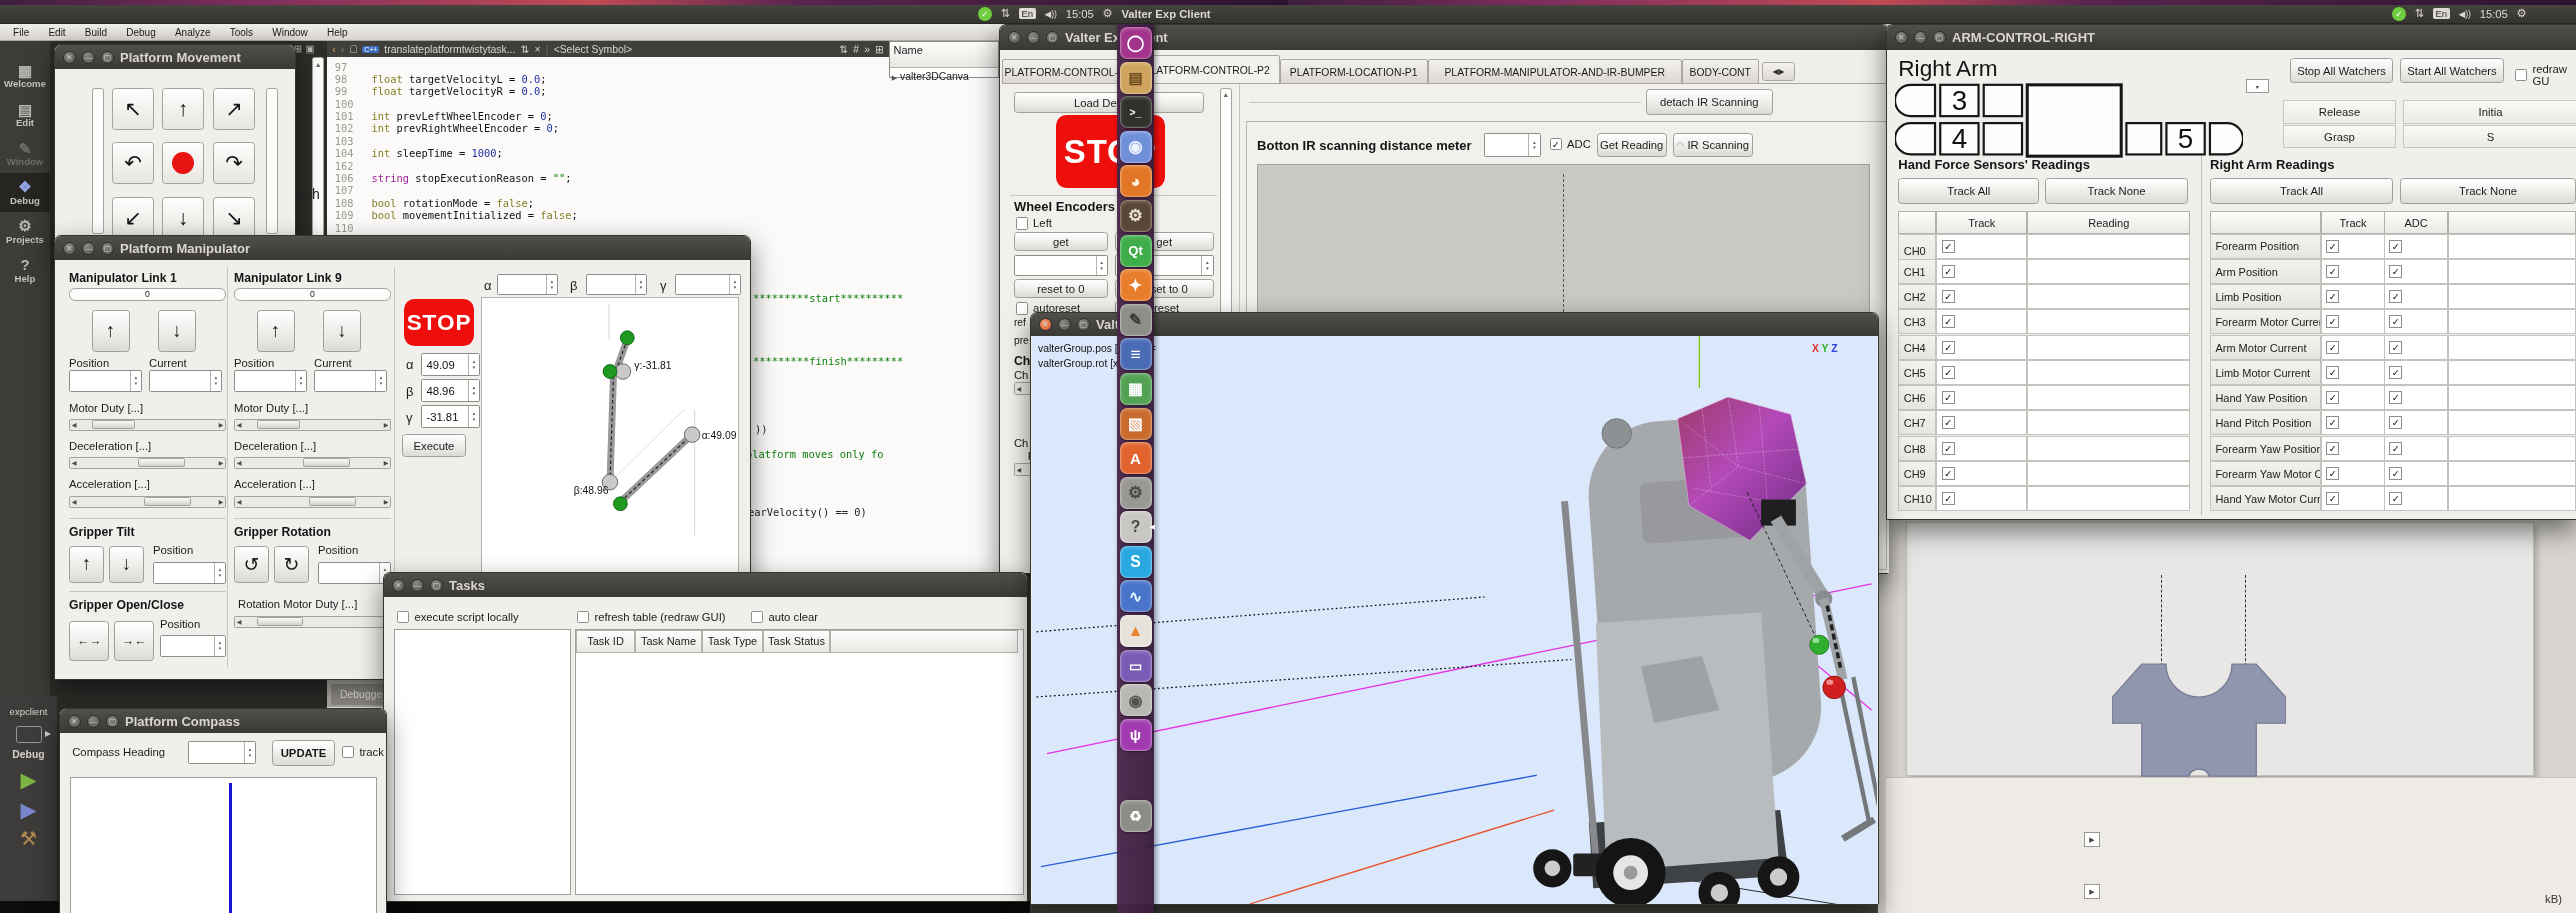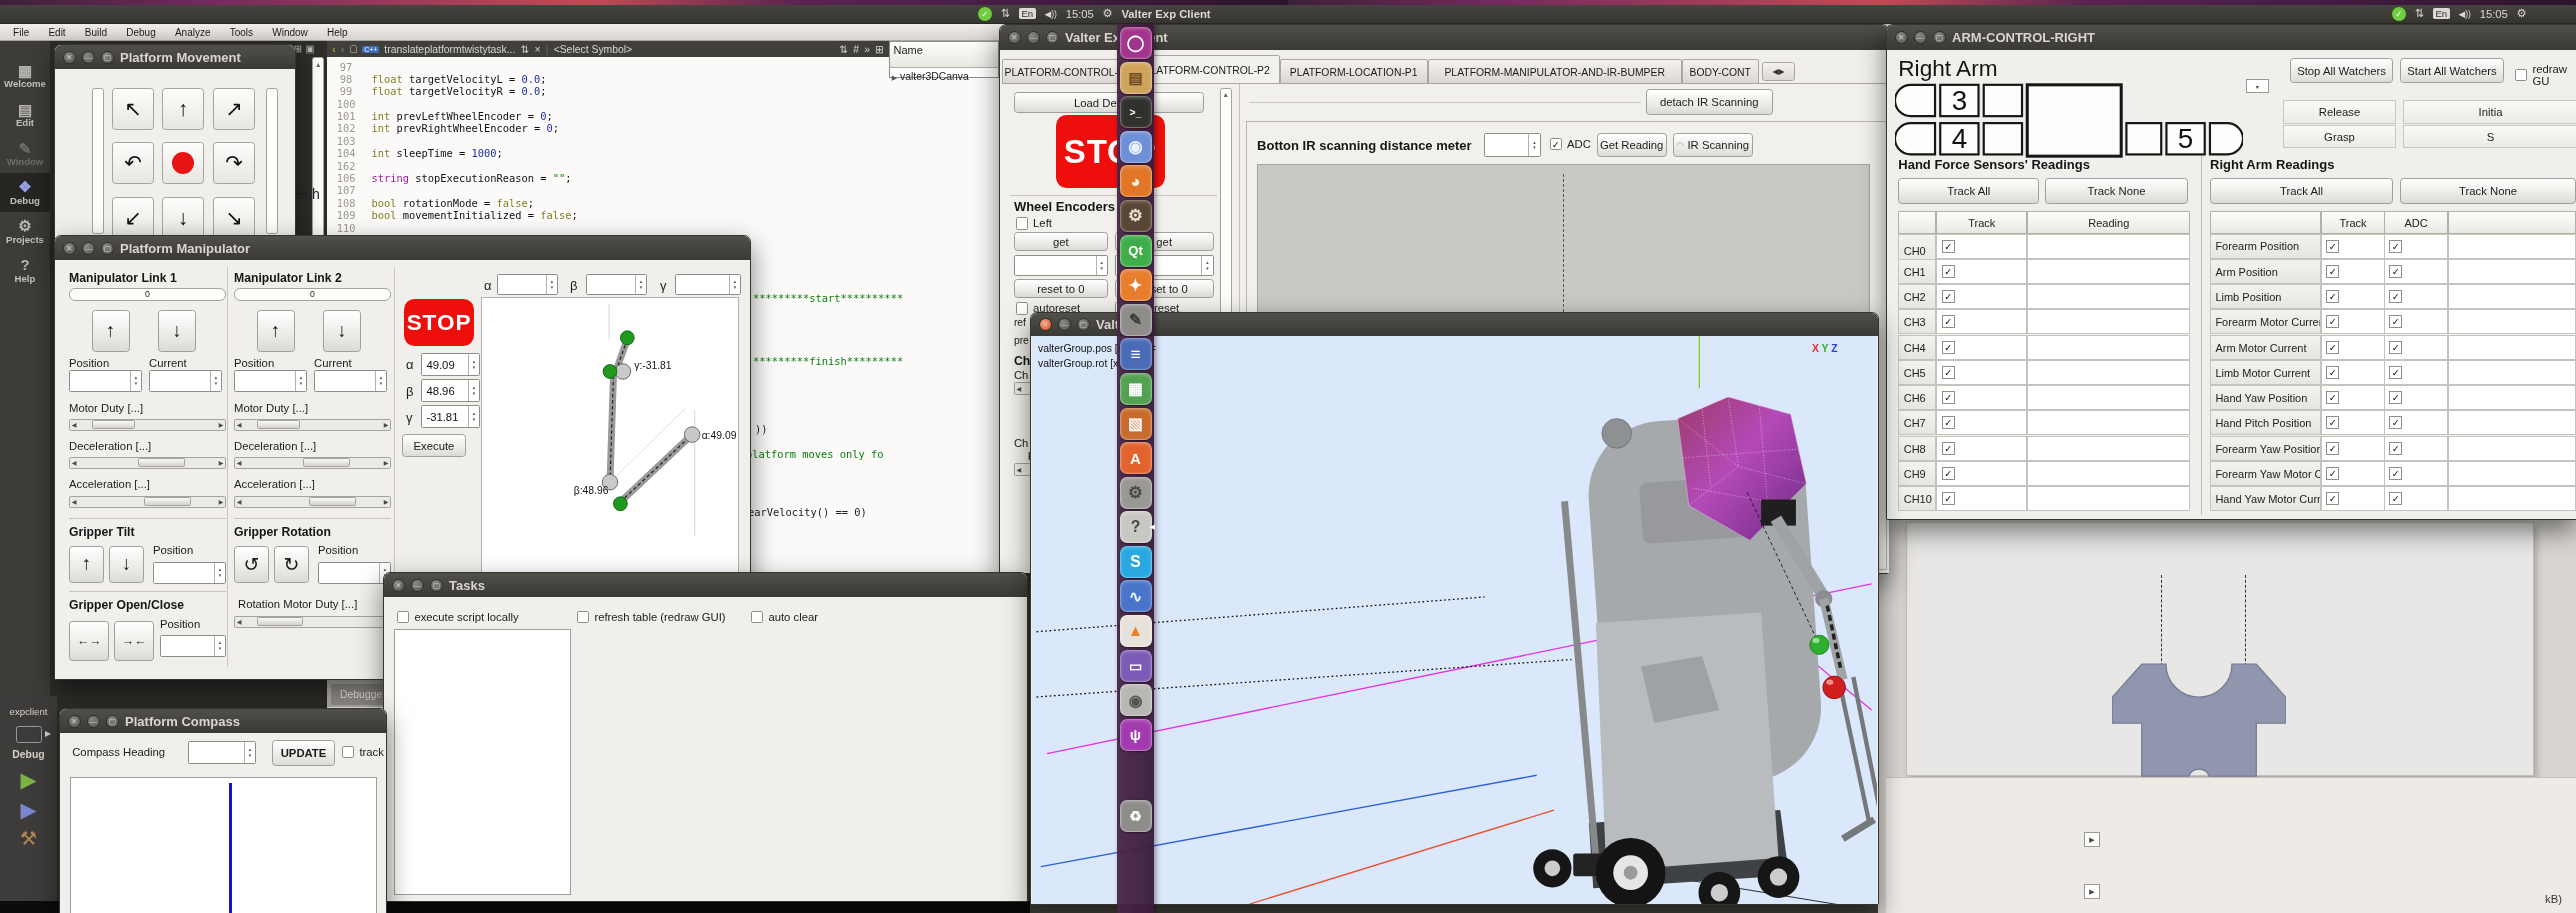--- a/index.html
+++ b/index.html
@@ -27,21 +27,21 @@
 .sep{position:absolute;height:0.9px;background:#c9c6c0}
 .mi{padding:1.7px 9.6px;font-size:10px;color:#1d1c1a}
 .mode{width:50px;padding:6.1px 0;text-align:center;color:#c3c1bc;font-size:9.6px;font-weight:700}
 .mode .mg{font-size:15px;color:#b9b7b2;line-height:15.7px}
 .mode.on{background:#262522}.mode.on .mg{color:#97a6e8}
 .mode.dim{color:#6f6d68}.mode.dim .mg{color:#6f6d68}
 .lw{position:relative;width:37px}.lw.gap{margin-top:49px}
 .lt{width:32px;height:32px;border-radius:7px;margin:2.6px auto;display:flex;align-items:center;justify-content:center;font-weight:700;color:#fff;border:0.9px solid rgba(255,255,255,.3);box-shadow:inset 0 0.9px 3.5px rgba(255,255,255,.25),0 0.9px 1.7px rgba(0,0,0,.4)}
 .larr{position:absolute;right:-0.9px;top:11.3px;color:#fff;font-size:7px}
 .cl{height:12.4px;line-height:12.4px;font-family:"DejaVu Sans Mono",monospace;font-size:10.4px;white-space:pre}
-.cl .g{display:inline-block;width:22.6px;text-align:center;color:#9b9990;margin-right:14px}
+.cl .g{display:inline-block;width:22.6px;text-align:left;color:#9b9990;margin-right:14px}
 .k{color:#7f7f24}.n{color:#1f2fa0}.s{color:#0b7d0b}.t{color:#9a1f9a}.p{color:#111}
 .frag{position:absolute;font-family:"DejaVu Sans Mono",monospace;font-size:10.4px;white-space:pre}
 .fgreen{color:#0b7d0b}.fdark{color:#222}
 .tab{flex:none;height:26px;margin-top:3.5px;display:flex;align-items:center;justify-content:center;font-size:10.4px;color:#1a1a1a;background:linear-gradient(#f4f2ef,#d8d5d0);border:0.9px solid #a9a79f;border-bottom:none;border-radius:2.6px 2.6px 0 0;white-space:nowrap;overflow:hidden;padding:0 5.2px}
 .tab.on{background:#f2f1ee;height:30px;margin-top:0;font-weight:400}
 .cb{width:13px;height:13px;background:#fff;border:0.9px solid #8f8d88;display:flex;align-items:center;justify-content:center;font-size:9.6px;color:#111}
 .thc{background:linear-gradient(#fdfdfc,#eae8e3);border:0.9px solid #b3b1ac;display:flex;align-items:center;justify-content:center;font-size:11px;color:#222}
 .rlc{background:linear-gradient(#f4f2ee,#e7e5e0);border:0.9px solid #c5c3be;display:flex;align-items:center;font-size:11px;color:#222;padding-left:4.4px;white-space:nowrap;overflow:hidden}
 .wcell{background:#fff;border:0.9px solid #c5c3be;display:flex;align-items:center;padding-left:4.4px}
 .pmb{position:absolute;width:42px;height:42px;background:linear-gradient(#fdfdfc,#e8e6e1);border:0.9px solid #a5a39e;border-radius:3.5px;display:flex;align-items:center;justify-content:center;font-size:21px;color:#111}
@@ -549,21 +549,21 @@
         <div class="hd" style="left: 0px; top: 332px;">Gripper Open/Close</div>
         <div class="btn" style="left: 0px; top: 355px; width: 40px; height: 40px; font-size: 12.2px;">←→</div>
         <div class="btn" style="left: 45px; top: 355px; width: 40px; height: 40px; font-size: 12.2px;">→←</div>
         <div class="lbl" style="left: 91px; top: 352px;">Position</div>
         <div class="spin" style="left: 91px; top: 369px; width: 66px; height: 22.6px;">
           <span class="val"></span>
           <span class="st"></span>
         </div>
       </div>
       <div id="lcol1" style="position: absolute; left: 179px; top: 5.2px; width: 157px; height: 409px;">
-        <div class="hd" style="left: 0px; top: 5.2px;">Manipulator Link 2</div>
+        <div class="hd" style="left: 0px; top: 5.2px;">Manipulator Link 9</div>
         <div style="position: absolute; left: 0px; top: 22.6px; width: 157px; height: 13px; background: rgb(253, 253, 252); border: 0.9px solid rgb(165, 163, 158); border-radius: 6.1px; text-align: center; font-size: 8.7px; color: rgb(34, 34, 34);">0</div>
         <div class="btn" style="left: 22.6px; top: 44px; width: 38px; height: 42px; font-size: 19px;">↑</div>
         <div class="btn" style="left: 89px; top: 44px; width: 38px; height: 42px; font-size: 19px;">↓</div>
         <div class="lbl" style="left: 0px; top: 91px;">Position</div>
         <div class="lbl" style="left: 80px; top: 91px;">Current</div>
         <div class="spin" style="left: 0px; top: 104px; width: 73px; height: 22.6px;">
           <span class="val"></span>
           <span class="st"></span>
         </div>
         <div class="spin" style="left: 80px; top: 104px; width: 73px; height: 22.6px;">
@@ -670,20 +670,27 @@
     </div>
   <div class="chk" style="left:193px;top:38px">
       <span class="b"></span>
       <span>refresh table (redraw GUI)</span>
     </div>
   <div class="chk" style="left:367px;top:38px">
       <span class="b"></span>
       <span>auto clear</span>
     </div>
   <div class="abs" style="left:10.4px;top:56px;width:177px;height:266px;background:#fff;border:0.9px solid #a19f9a"></div>
+  <div class="abs" id="tasks-table" style="left:191px;top:56px;width:449px;height:266px;background:#fff;border:0.9px solid #a19f9a">
+      <div class="thc" style="position: absolute; left: 0px; top: 0px; width: 59px; height: 22.6px;">Task ID</div>
+      <div class="thc" style="position: absolute; left: 59px; top: 0px; width: 67px; height: 22.6px;">Task Name</div>
+      <div class="thc" style="position: absolute; left: 126px; top: 0px; width: 61px; height: 22.6px;">Task Type</div>
+      <div class="thc" style="position: absolute; left: 187px; top: 0px; width: 67px; height: 22.6px;">Task Status</div>
+      <div class="thc" style="position: absolute; left: 254px; top: 0px; width: 188px; height: 22.6px;"></div>
+    </div>
 </div>
 
 <div class="win" id="win-comp" style="left:59px;top:708px;width:328px;height:209px;z-index:70">
   <div class="tb">
     <span class="dot">✕</span>
       <span class="dot">—</span>
       <span class="dot">▢</span>
     <span>Platform Compass</span>
   </div>
   <div class="lbl" style="left:12.2px;top:37px">Compass Heading</div>

